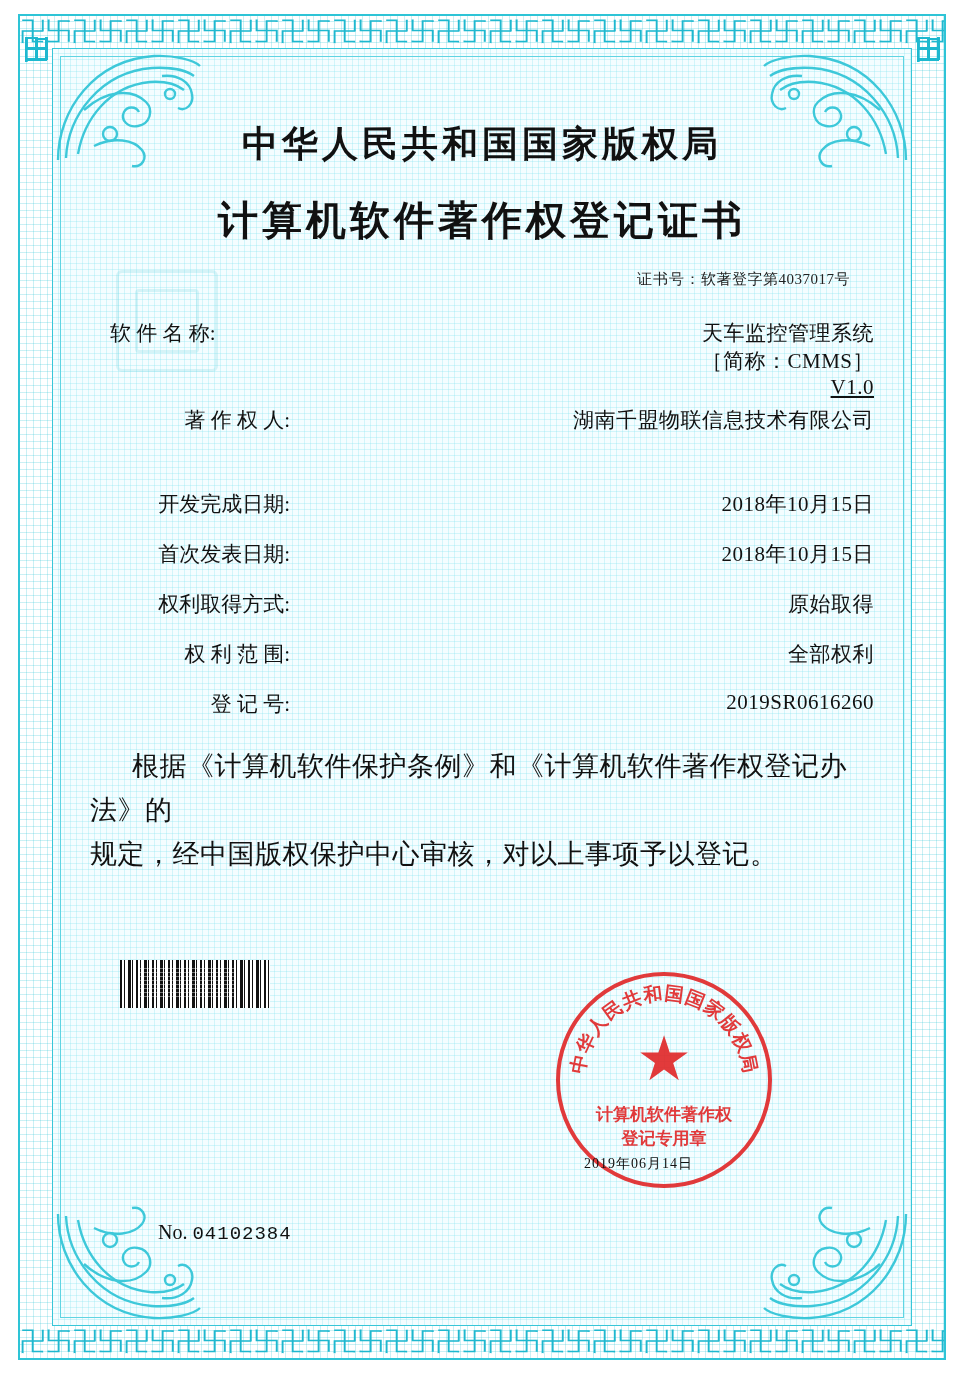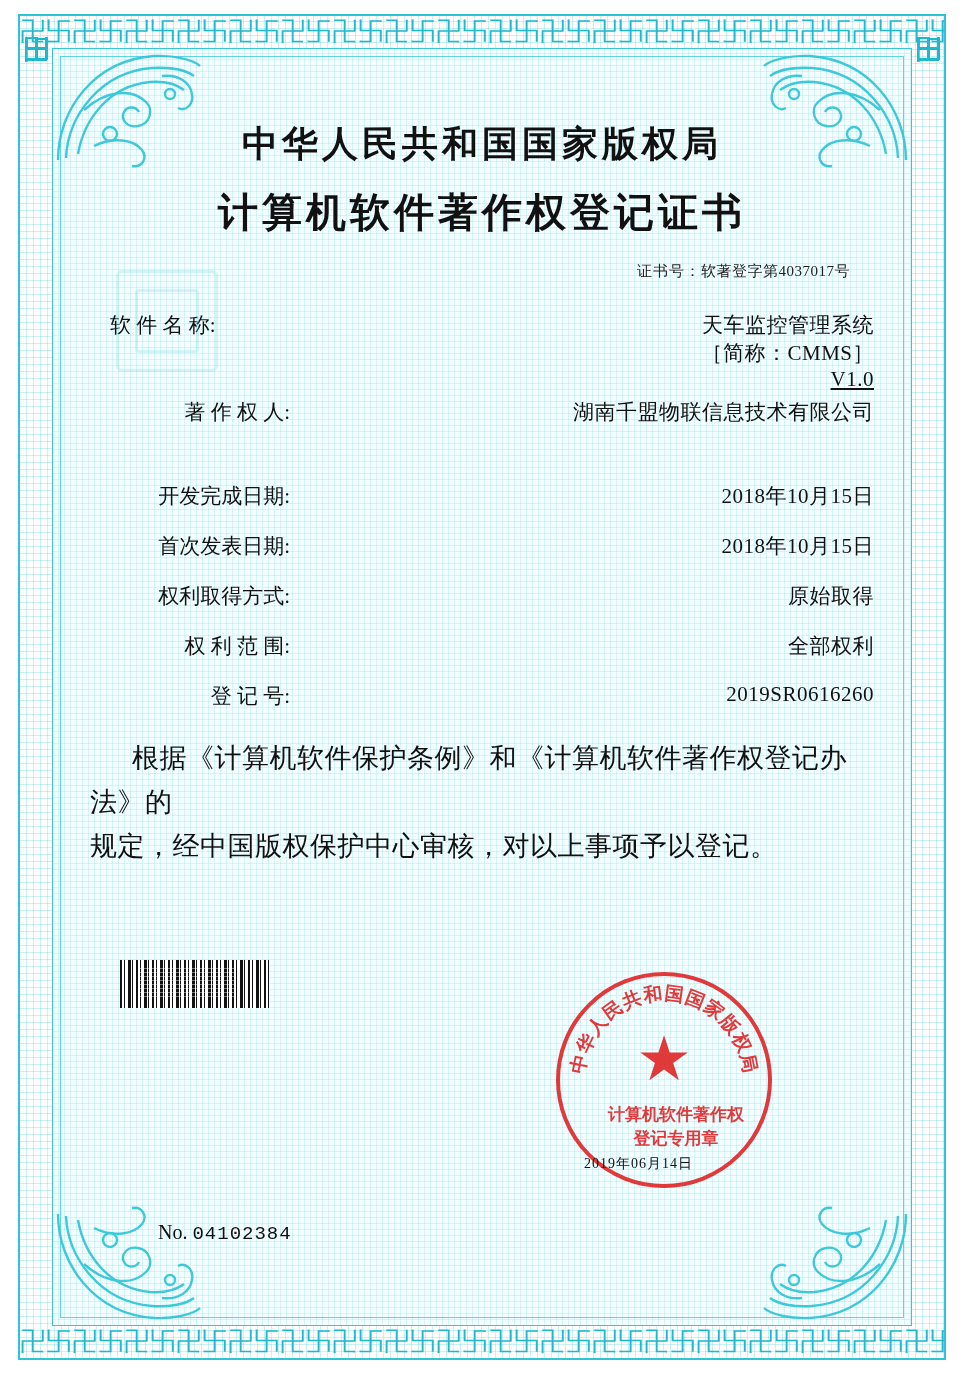--- a/index.html
+++ b/index.html
@@ -104,21 +104,21 @@
     letter-spacing: 4px;
     color: #111;
     font-family: "DejaVu Serif", "Liberation Serif", serif;
   }
   .title-sub {
     text-align: center;
     font-size: 40px;
     font-weight: bold;
     letter-spacing: 4px;
     color: #111;
-    margin-top: 16px;
+    margin-top: 24px;
     font-family: "DejaVu Serif", "Liberation Serif", serif;
   }
   .cert-no {
     text-align: right;
     font-size: 15px;
     color: #222;
     margin-top: 22px;
     padding-right: 24px;
     letter-spacing: 0.5px;
   }
@@ -238,21 +238,21 @@
   .seal-arc svg { width: 100%; height: 100%; }
   .seal-arc text {
     fill: #e02020;
     font-size: 19px;
     font-family: "DejaVu Serif", serif;
     font-weight: bold;
     letter-spacing: 1px;
   }
   .seal-lines {
     position: absolute;
-    left: 12px;
+    left: 0;
     top: 126px;
     width: 100%;
     text-align: center;
     font-size: 17px;
     line-height: 24px;
     color: #e02020;
     font-weight: bold;
     font-family: "DejaVu Serif", serif;
   }
 

